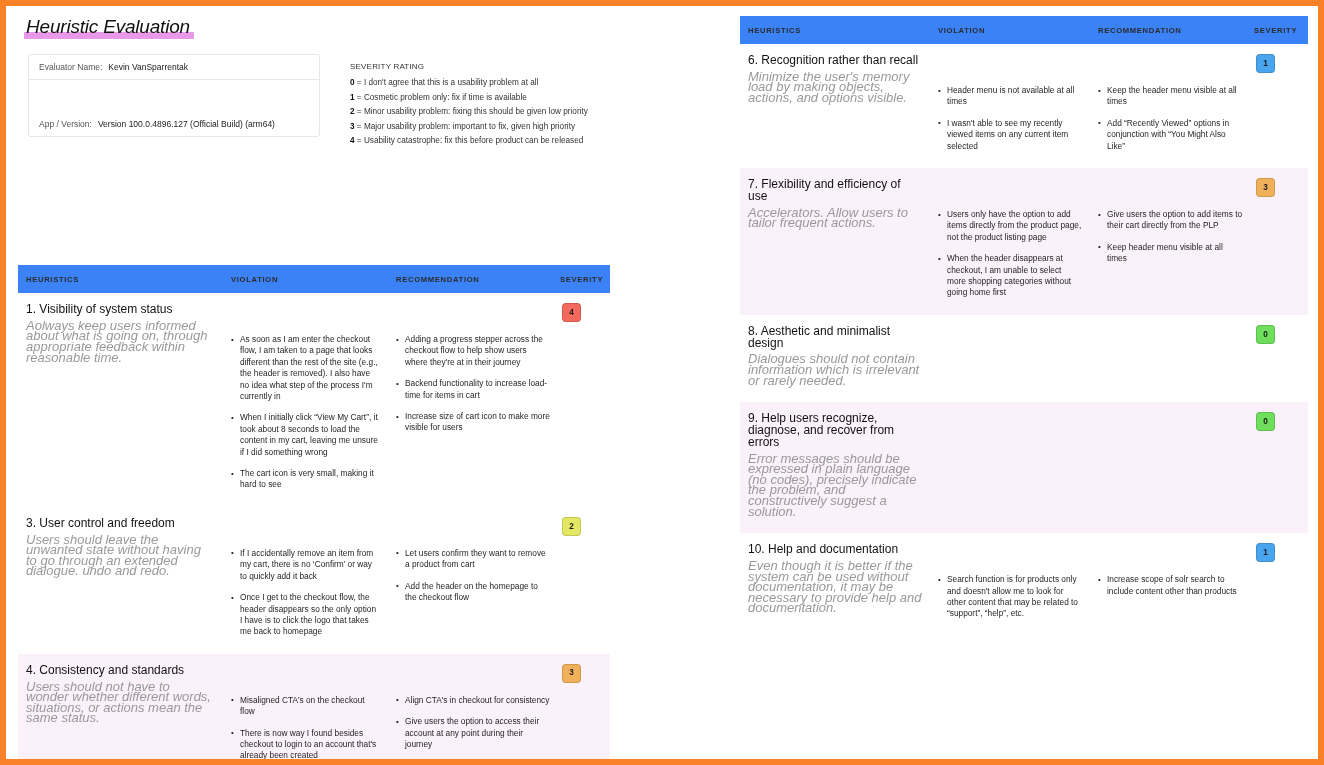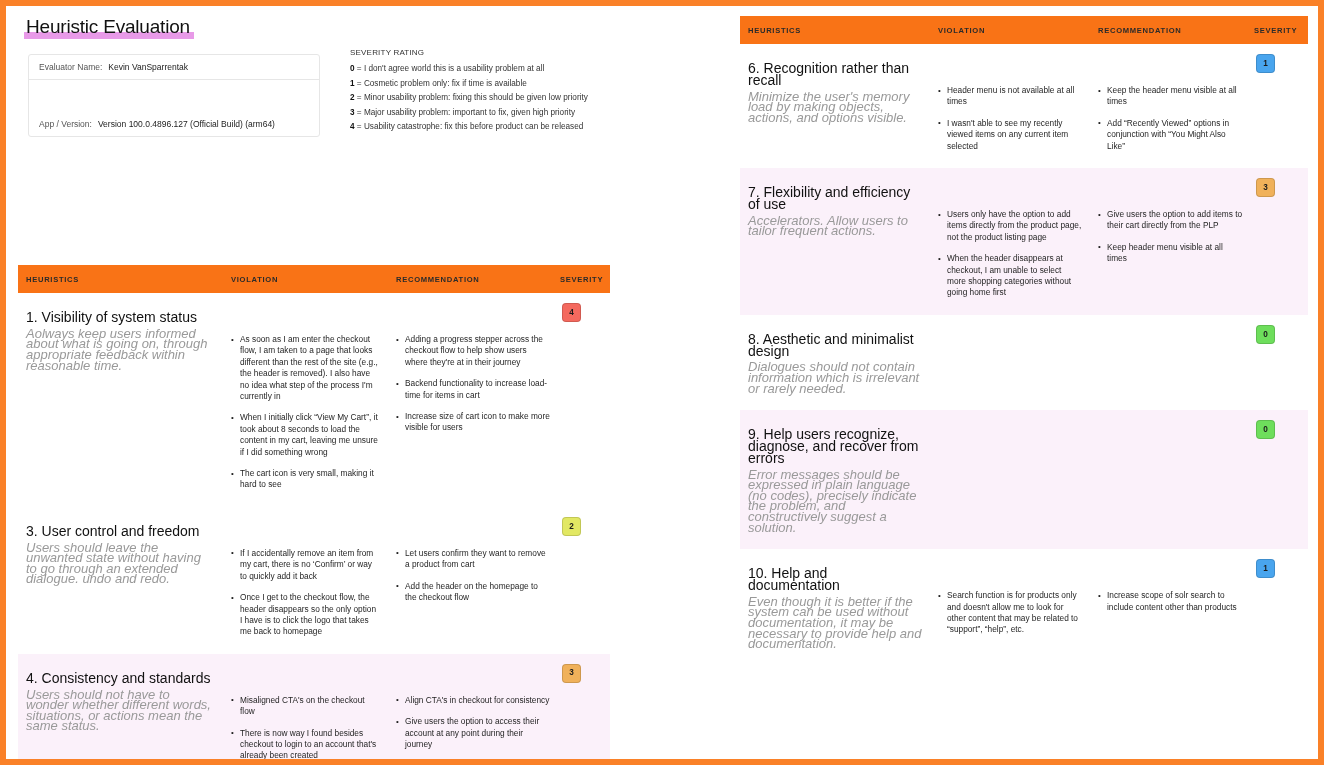--- a/index.html
+++ b/index.html
@@ -42,20 +42,21 @@
 
   #page-title {
     font-size: 19px;
     font-weight: 400;
     color: #111111;
     letter-spacing: -0.2px;
     display: inline-block;
     position: relative;
     padding: 0 4px 0 2px;
     margin-left: 6px;
+    font-style: italic;
   }
   #page-title .hl {
     position: absolute;
     left: 0;
     right: 0;
     bottom: -1px;
     height: 7px;
     background: #E89AE8;
     z-index: 0;
   }
@@ -77,21 +78,21 @@
     white-space: nowrap;
   }
   .meta-row:last-child { border-bottom: none; margin-top: 32px; }
   .meta-label { color: #555; }
   .meta-value { color: #222; margin-left: 6px; }
 
   
   #severity-legend {
     position: absolute;
     left: 332px;
-    top: 32px;
+    top: 46px;
     width: 262px;
   }
   #severity-legend .legend-title {
     font-size: 8px;
     color: #333;
     letter-spacing: 0.2px;
     margin-bottom: 5px;
   }
   .legend-row {
     font-size: 8.2px;
@@ -101,21 +102,21 @@
   }
   .legend-row b { color: #111; font-weight: 700; }
 
   
   .h-table {
     width: 100%;
     border-collapse: collapse;
     table-layout: fixed;
   }
   .h-table th {
-    background: #f97316;
+    background: #3b82f6;
     text-align: left;
     font-size: 7.6px;
     font-weight: 700;
     letter-spacing: 0.7px;
     color: #2b2b2b;
     padding: 10px 6px 9px 8px;
     vertical-align: middle;
   }
   .h-table td {
     vertical-align: top;
@@ -128,25 +129,24 @@
   .h-table tr.plain td { background: #FFFFFF; }
 
   .col-h { width: 205px; }
   .col-v { width: 165px; }
   .col-r { width: 170px; }
   .col-s { width: 52px; }
 
   th.col-s { text-align: left; padding-left: 2px; }
 
   .heur-title {
-    font-size: 14px;
+    font-size: 12px;
     color: #111;
     line-height: 11.8px;
     margin-bottom: 5px;
-    margin-top: 8px;
   }
   .heur-desc {
     font-size: 13px;
     font-style: italic;
     color: #999;
     line-height: 10.6px;
   }
 
   ul.bullets { list-style: none; margin-top: 30px; }
   ul.bullets li {
@@ -212,21 +212,21 @@
         </div>
         <div class="meta-row">
           <span class="meta-label">App / Version:</span><span class="meta-value">Version 100.0.4896.127 (Official Build) (arm64)</span>
         </div>
       </div>
 
       <div id="severity-legend">
         <div class="legend-title">SEVERITY RATING</div>
         <div class="legend-row">
           <b>0</b>
-          <span>= I don't agree world this is a usability problem at all</span>
+          <span>= I don't agree that this is a usability problem at all</span>
         </div>
         <div class="legend-row">
           <b>1</b>
           <span>= Cosmetic problem only: fix if time is available</span>
         </div>
         <div class="legend-row">
           <b>2</b>
           <span>= Minor usability problem: fixing this should be given low priority</span>
         </div>
         <div class="legend-row">

